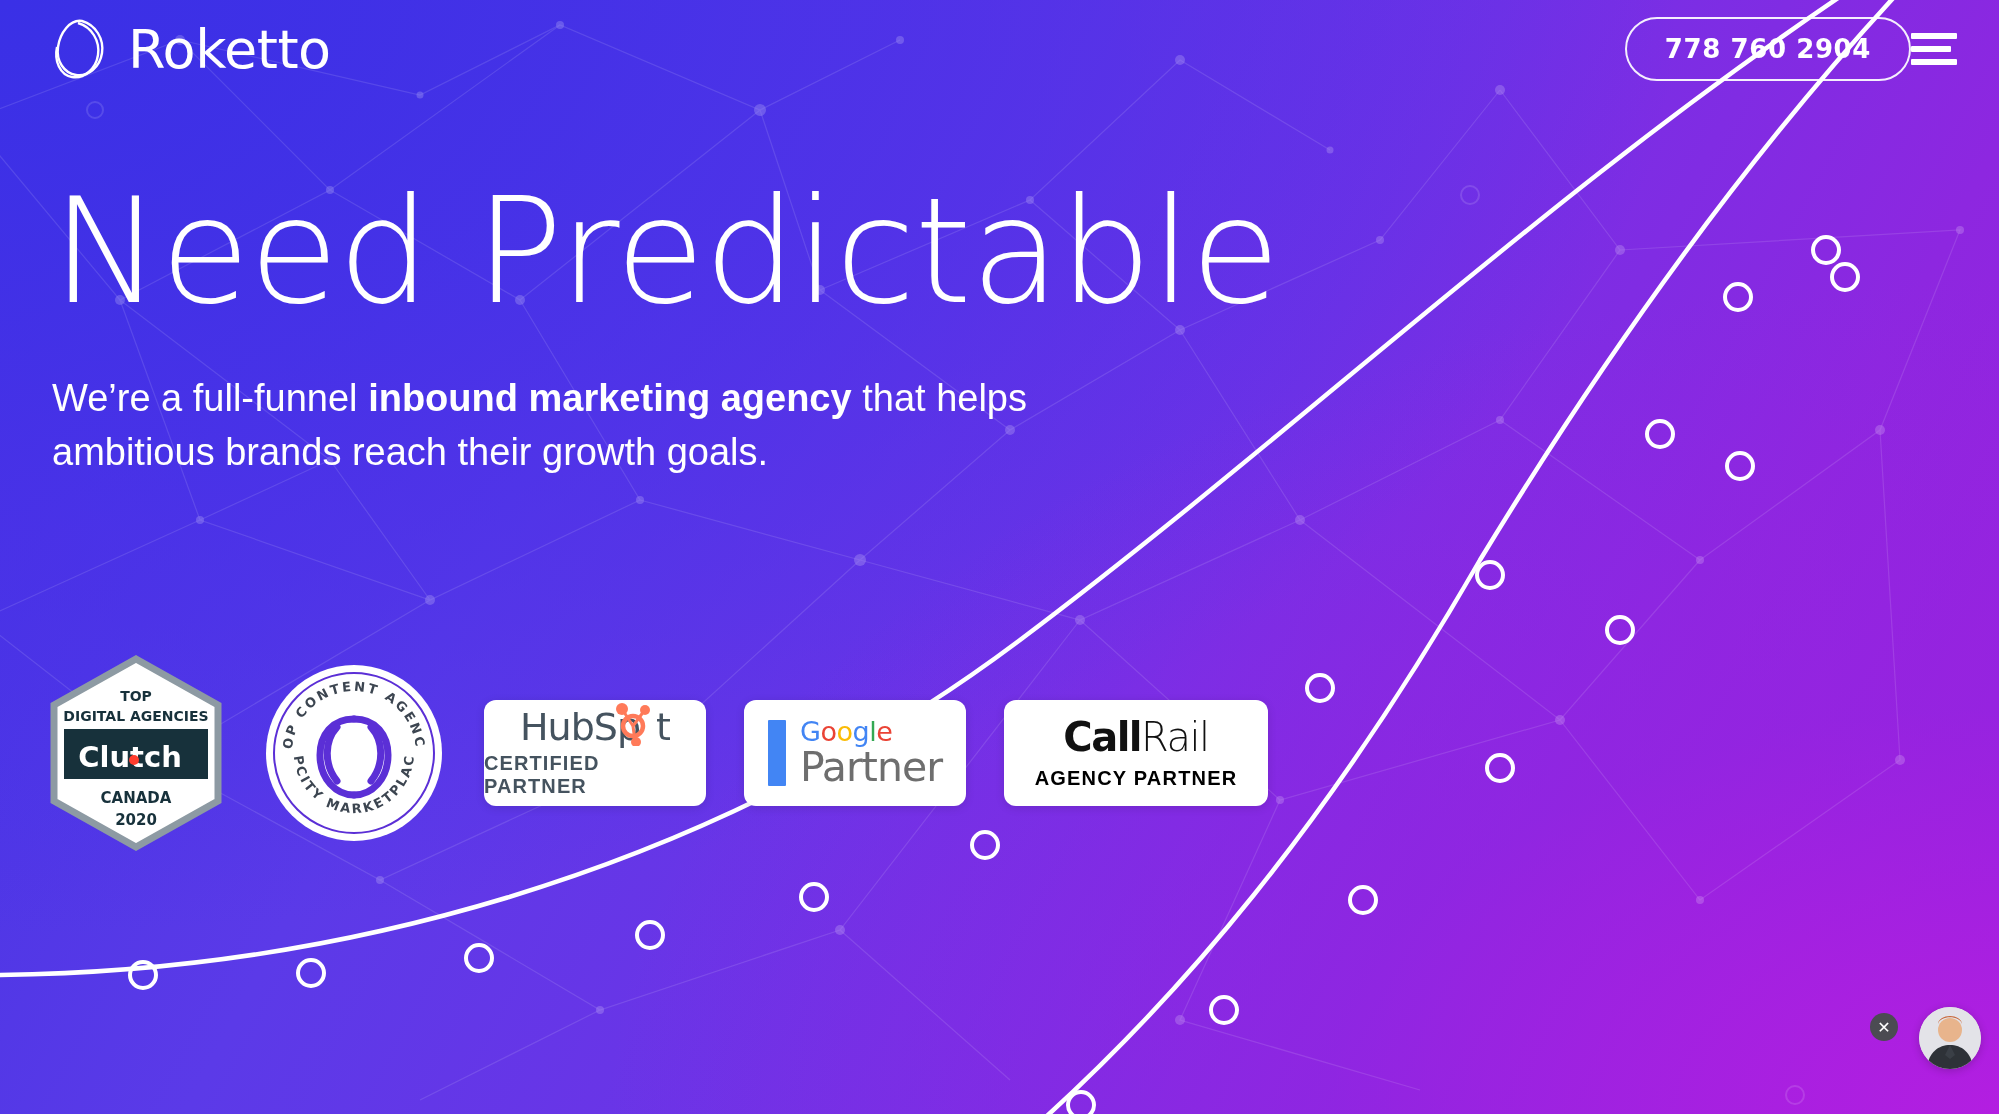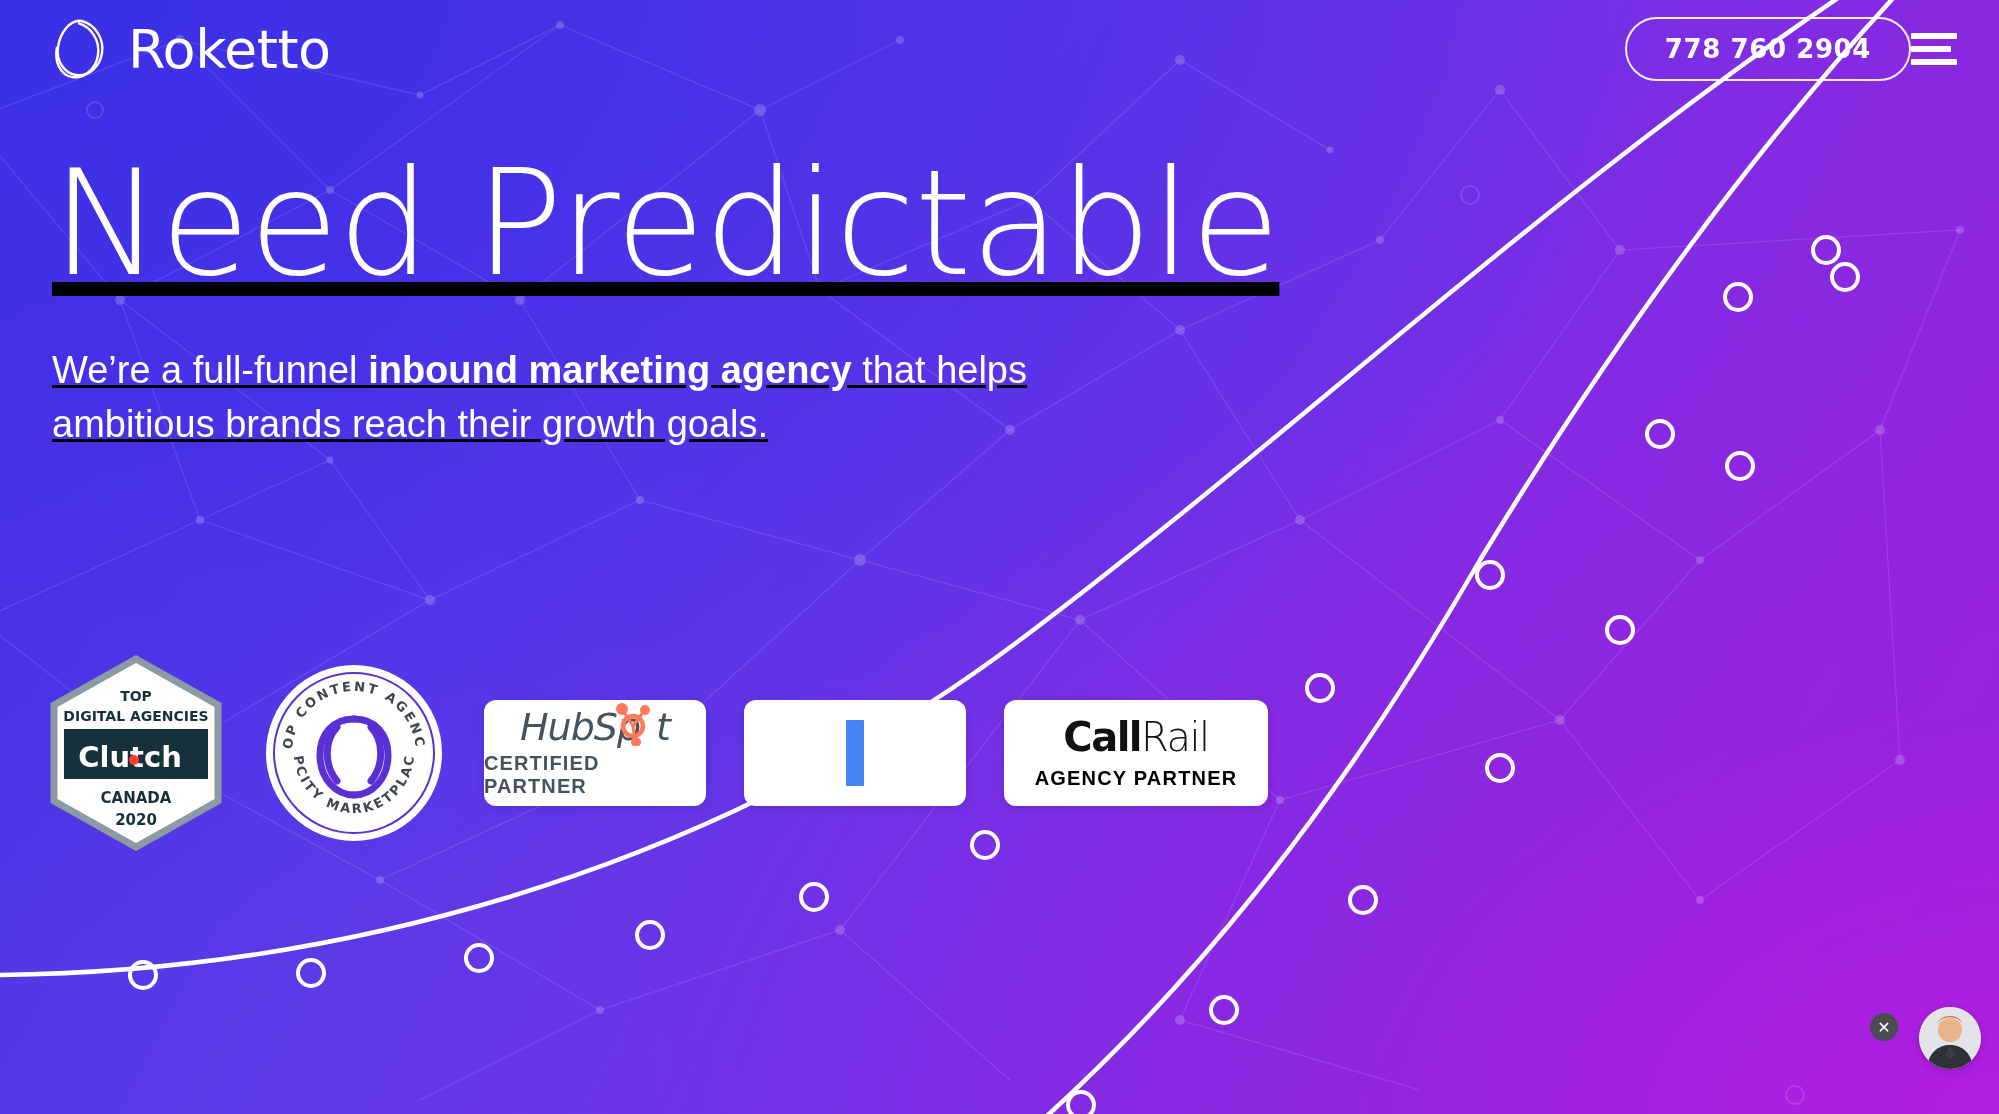--- a/index.html
+++ b/index.html
@@ -43,21 +43,21 @@
   .menu-btn {
     width:50px; height:40px; display:flex; flex-direction:column;
     justify-content:center; gap:7px; cursor:pointer; background:none; border:0;
   }
   .menu-btn span { display:block; height:6px; border-radius:1px; background:#fff; }
   .menu-btn span:nth-child(1){ width:46px; }
   .menu-btn span:nth-child(2){ width:40px; }
   .menu-btn span:nth-child(3){ width:46px; }
 
   
-  .hero-copy { position:absolute; left:52px; top:156px; z-index:30;text-decoration:underline; }
+  .hero-copy { position:absolute; left:52px; top:184px; z-index:30; }
   h1 { color:#fff; line-height:0.93; }
   .h1-line1 {
     display:block; font-size:146px; font-weight:300; letter-spacing:-1px;
     font-family:"DejaVu Sans", sans-serif;
   }
   .h1-line2 {
     display:block; font-size:146px; font-weight:bold; letter-spacing:-2px;
     margin-top:10px; font-family:"DejaVu Sans", sans-serif;
   }
   .subhead {
@@ -75,21 +75,21 @@
   .badge-upcity { width:184px; height:184px; }
   .logo-card {
     background:#fff; border-radius:12px; height:106px;
     display:flex; flex-direction:column; align-items:center; justify-content:center;
     box-shadow:0 2px 10px rgba(0,0,0,0.12);
   }
   .card-hubspot { width:222px; }
   .card-google  { width:222px; }
   .card-callrail{ width:264px; }
 
-  .hs-wordmark { display:flex; align-items:center;font-style:italic; }
+  .hs-wordmark { display:flex; align-items:center; }
   .hs-text { font-size:38px; font-weight:500; color:#45535f; letter-spacing:-1px;
              font-family:"DejaVu Sans", sans-serif; line-height:1; }
   .hs-sprocket { width:46px; height:44px; margin-left:-30px; margin-top:-6px; }
   .card-sub { font-size:20px; font-weight:bold; color:#45535f;
               letter-spacing:1.1px; margin-top:6px; }
 
   .g-row { display:flex; align-items:center; gap:14px; }
   .g-bar { width:18px; height:66px; background:#4285f4; border-radius:1px; }
   .g-text { display:flex; flex-direction:column; align-items:flex-start; line-height:1; }
   .g-google { font-size:27px; font-weight:500; letter-spacing:-0.5px;
@@ -305,20 +305,24 @@
           <circle cx="26" cy="40" r="5" fill="#ff7a59"></circle>
         </svg>
         <span class="hs-text">t</span>
       </div>
       <div class="card-sub">CERTIFIED PARTNER</div>
     </div>
 
     <div class="logo-card card-google">
       <div class="g-row">
         <div class="g-bar"></div>
+        <div class="g-text">
+          <div class="g-google"><span class="b1">G</span><span class="r1">o</span><span class="y1">o</span><span class="b1">g</span><span class="g1">l</span><span class="r1">e</span></div>
+          <div class="g-partner">Partner</div>
+        </div>
       </div>
     </div>
 
     <div class="logo-card card-callrail">
       <div class="cr-word"><span class="bold">Call</span><span class="light">Rail</span></div>
       <div class="cr-sub">AGENCY PARTNER</div>
     </div>
   </div>
 
   <div class="chat">

